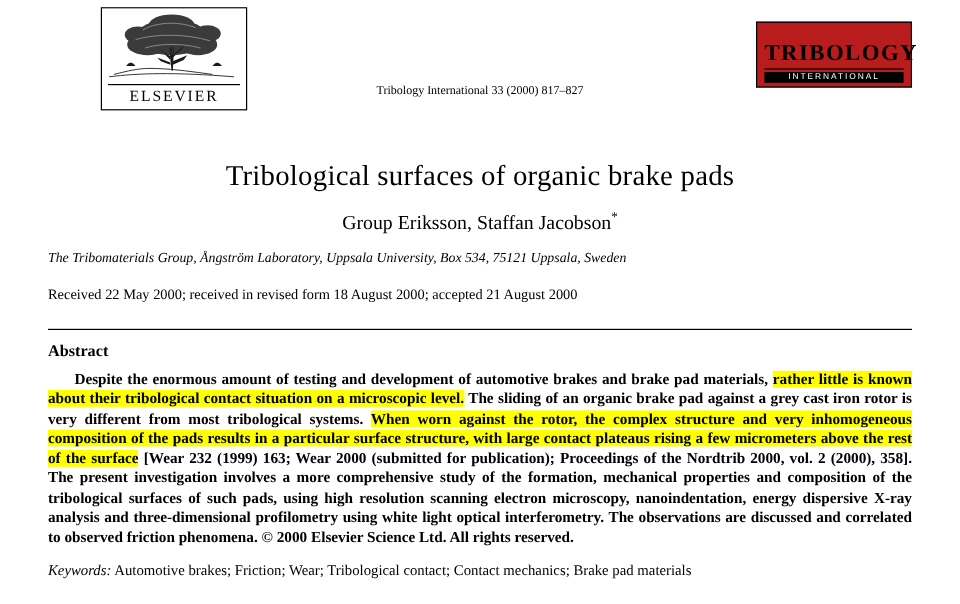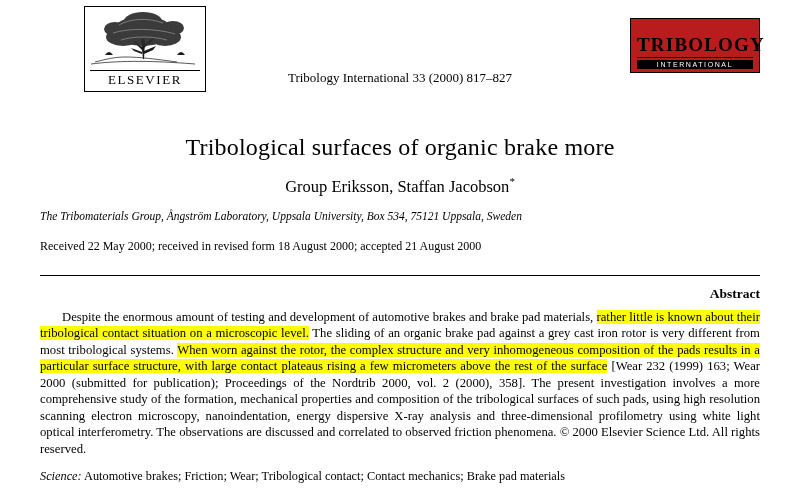--- a/index.html
+++ b/index.html
@@ -65,21 +65,21 @@
     height: 1px;
     background: #000;
   }
 
   .journal-line {
     position: absolute;
     left: 0;
     right: 0;
     top: 70px;
     text-align: center;
-    font-size: 13px;
+    font-size: 10px;
   }
 
   .tribology-logo {
     position: absolute;
     right: 0px;
     top: 18px;
     width: 130px;
     border: 1px solid #000;
     box-sizing: border-box;
     padding: 16px 6px 3px 6px;
@@ -148,27 +148,27 @@
     border: 0;
     border-top: 1px solid #000;
     margin: 21px 0 0 0;
   }
 
   
   .abstract-heading {
     font-size: 13.5px;
     font-weight: bold;
     margin-top: 10px;
-    text-align: right;
   }
   .abstract-body {
     font-size: 12.7px;
     line-height: 1.30;
     text-align: justify;
     margin-top: 7px;
+    font-weight: bold;
   }
   .abstract-body .indent {
     display: inline-block;
     width: 22px;
   }
   mark.hl {
     background: #ffff00;
     color: #000;
     padding: 0;
   }
@@ -228,35 +228,35 @@
     <div class="journal-line">Tribology International 33 (2000) 817–827</div>
 
     <div class="tribology-logo">
       <div class="t-main">TRIBOLOGY</div>
       <div class="t-bar"></div>
       <div class="t-sub">INTERNATIONAL</div>
     </div>
 
   </div>
 
-  <h1 class="title">Tribological surfaces of organic brake more</h1>
+  <h1 class="title">Tribological surfaces of organic brake pads</h1>
 
   <div class="authors">
     <span>Group Eriksson, Staffan Jacobson</span><sup>*</sup>
   </div>
 
   <div class="affiliation">The Tribomaterials Group, Ångström Laboratory, Uppsala University, Box 534, 75121 Uppsala, Sweden</div>
 
   <div class="received">Received 22 May 2000; received in revised form 18 August 2000; accepted 21 August 2000</div>
 
   <hr class="hrule">
 
   <div class="abstract-heading">Abstract</div>
 
   <div class="abstract-body">
     <span class="indent"></span><span>Despite the enormous amount of testing and development of automotive brakes and brake pad materials, </span><mark class="hl">rather little is known about their tribological contact situation on a microscopic level.</mark><span> The sliding of an organic brake pad against a grey cast iron rotor is very different from most tribological systems. </span><mark class="hl">When worn against the rotor, the complex structure and very inhomogeneous composition of the pads results in a particular surface structure, with large contact plateaus rising a few micrometers above the rest of the surface</mark><span> [Wear 232 (1999) 163; Wear 2000 (submitted for publication); Proceedings of the Nordtrib 2000, vol. 2 (2000), 358]. The present investigation involves a more comprehensive study of the formation, mechanical properties and composition of the tribological surfaces of such pads, using high resolution scanning electron microscopy, nanoindentation, energy dispersive X-ray analysis and three-dimensional profilometry using white light optical interferometry. The observations are discussed and correlated to observed friction phenomena. © 2000 Elsevier Science Ltd. All rights reserved.</span>
   </div>
 
   <div class="keywords">
-    <span class="kw-label">Science:</span><span> Automotive brakes; Friction; Wear; Tribological contact; Contact mechanics; Brake pad materials</span>
+    <span class="kw-label">Keywords:</span><span> Automotive brakes; Friction; Wear; Tribological contact; Contact mechanics; Brake pad materials</span>
   </div>
 
 </div>
 
 </body></html>

